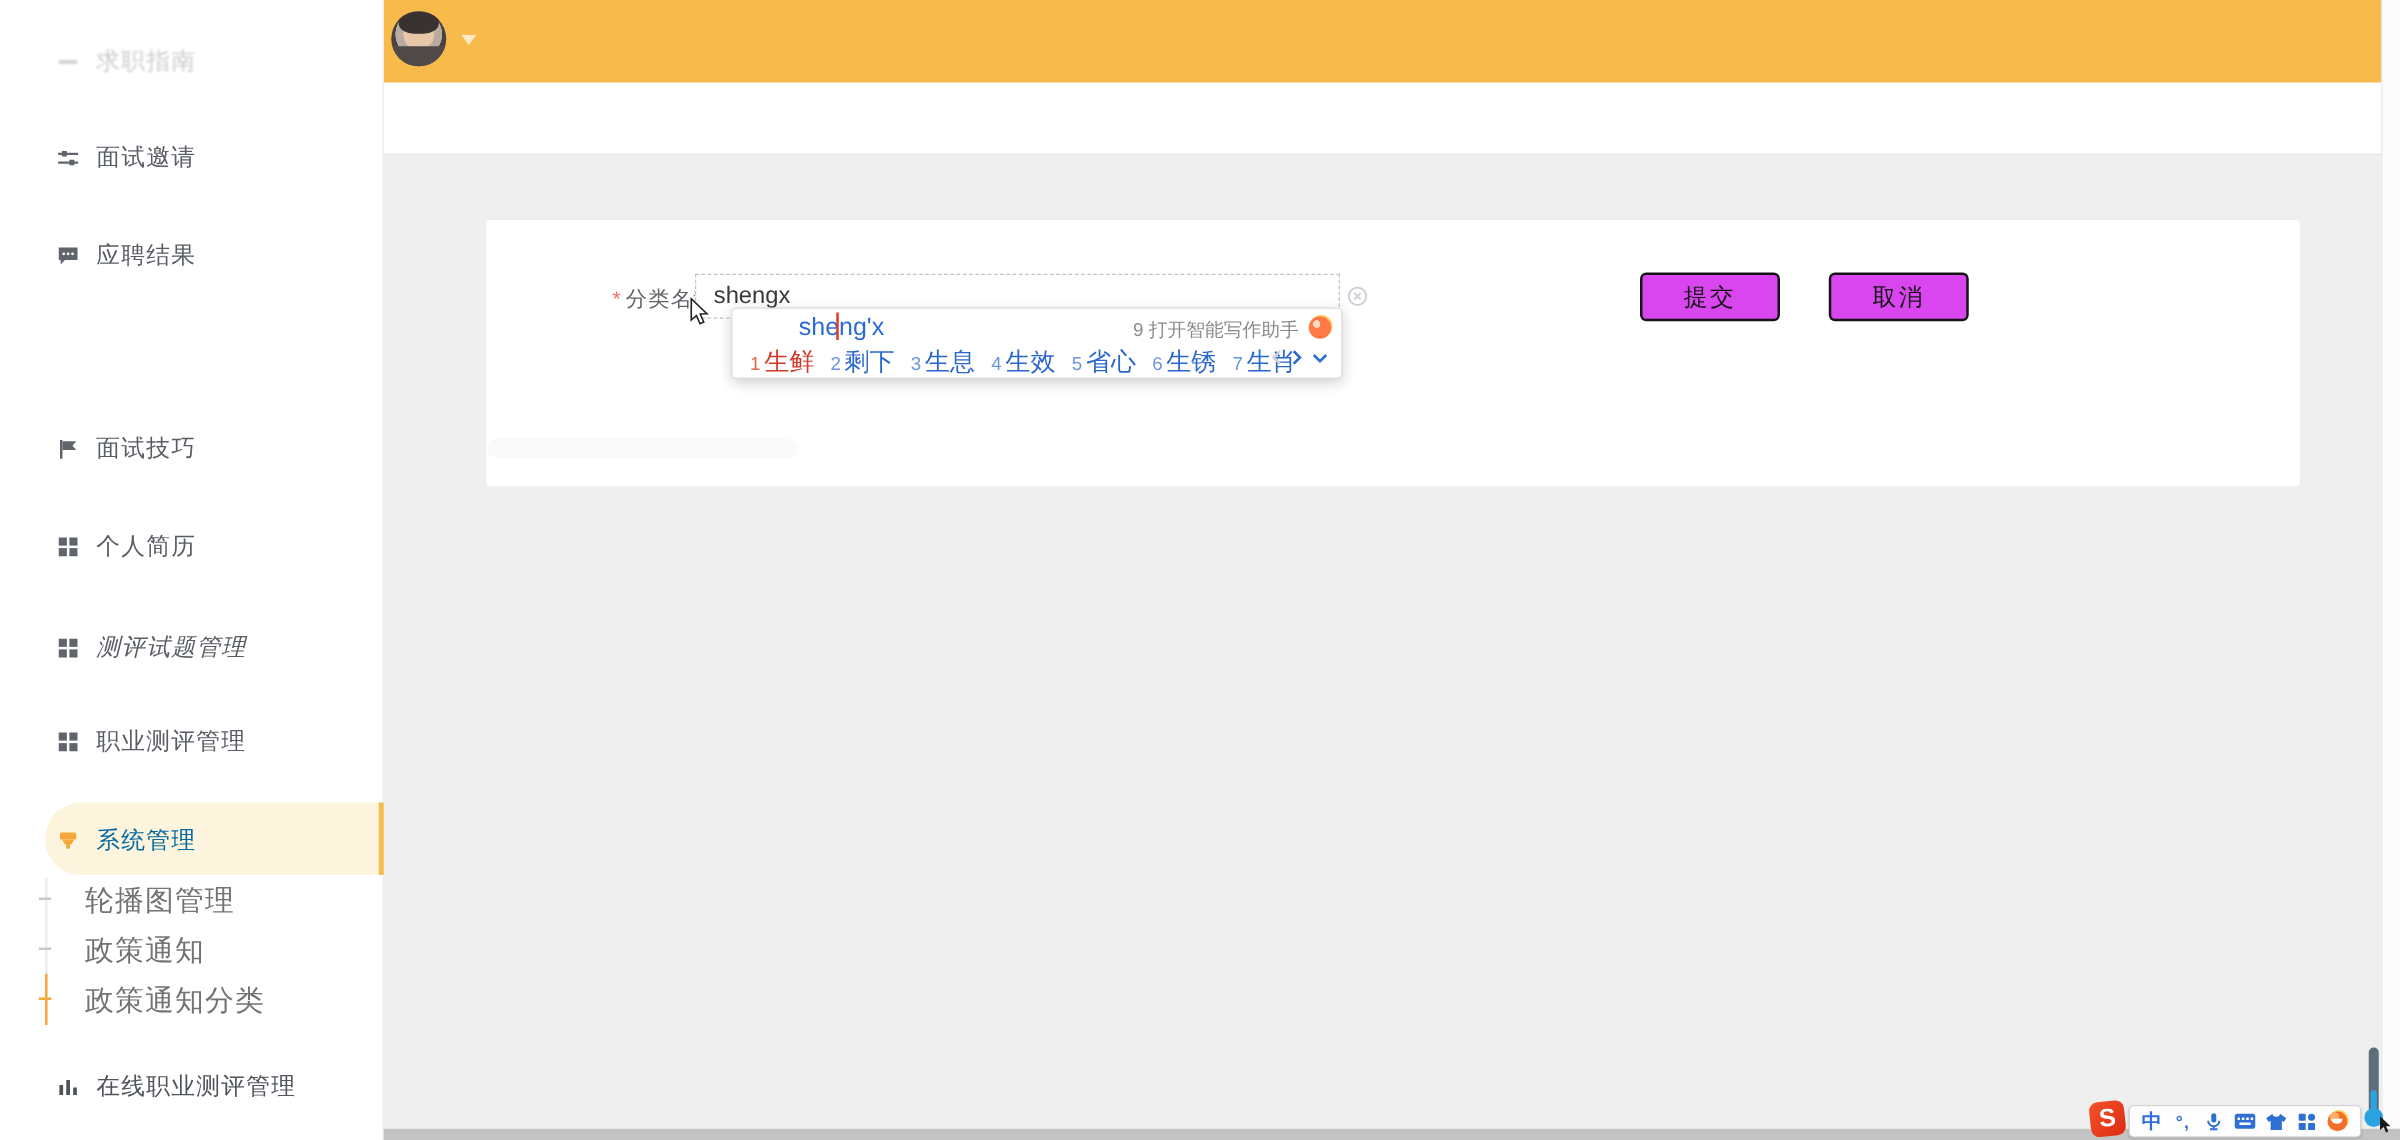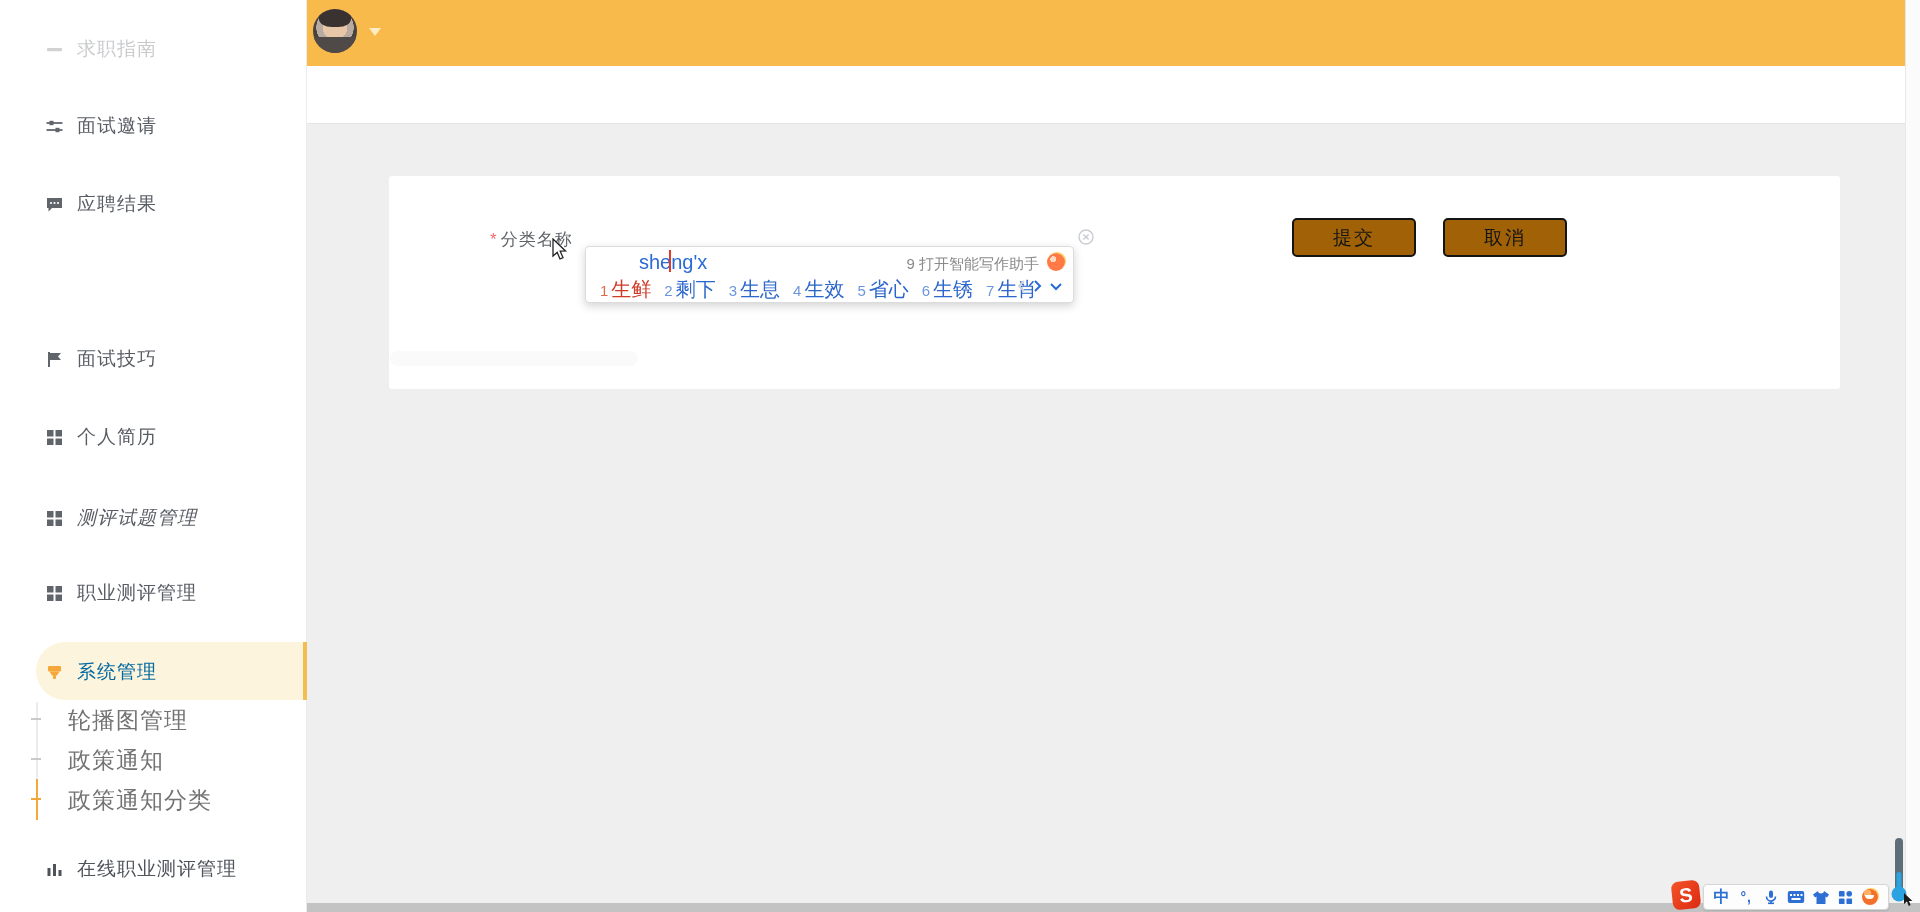--- a/index.html
+++ b/index.html
@@ -44,23 +44,23 @@
 
   
   #req-label{left:490px;top:228px;font-size:17px;z-index:3;}
   #req-label .star{color:#F56C6C;margin-right:4px;}
   #req-label .txt{color:#5f6368;letter-spacing:1px;}
   #cat-input{left:556px;top:219px;width:516px;height:36px;border:1px dashed #c0c4cc;box-sizing:border-box;background:#fff;z-index:3;
              font-size:19px;color:#3a3a3a;padding:0 0 0 14px;display:flex;align-items:center;cursor:text;}
   #clear-btn{left:1078px;top:229px;width:16px;height:16px;z-index:3;cursor:pointer;}
 
   
-  .btn{position:absolute;top:218px;width:124px;height:39px;background:#a16207;border:2px solid #141414;border-radius:5px;
+  .btn{position:absolute;top:218px;width:112px;height:39px;background:#d946ef;border:2px solid #141414;border-radius:5px;
        box-sizing:border-box;display:flex;align-items:center;justify-content:center;font-size:19px;color:#141414;
-       letter-spacing:2px;cursor:pointer;z-index:3;}
+       letter-spacing:2px;cursor:pointer;z-index:3;margin-left:20px;}
   #btn-submit{left:1292px;}
   #btn-cancel{left:1443px;}
 
   
   #ime{left:585px;top:246px;width:489px;height:57px;background:#fff;border:1px solid #dcdcdc;border-radius:4px;
        box-shadow:0 3px 10px rgba(0,0,0,.18);z-index:10;box-sizing:border-box;}
   #ime-pinyin{position:absolute;left:14px;top:4px;font-size:20px;color:#2a6bd5;margin-left:39px;}
   #ime-caret{position:absolute;top:3px;width:2px;height:22px;background:#e03a2a;}
   #ime-assist{position:absolute;right:34px;top:8px;font-size:15px;color:#8a8a8a;}
   #ime-assist-icon{position:absolute;right:8px;top:6px;width:18px;height:18px;border-radius:50%;
@@ -243,20 +243,23 @@
   <div id="crumb-cur" class="abs">政策通知分类</div>
 
   <div id="content" class="abs"></div>
   <div id="panel" class="abs"></div>
   <div id="ghost" class="abs"></div>
 
   <div id="req-label" class="abs">
     <span class="star">*</span><span class="txt">分类名称</span>
   </div>
 
+  <div id="cat-input" class="abs">
+    <span>shengx</span>
+  </div>
 
   <div id="clear-btn" class="abs">
     <svg viewBox="0 0 16 16" width="16" height="16" fill="none" stroke="#c8ccd3" stroke-width="1.4">
       <circle cx="8" cy="8" r="7"></circle>
         <line x1="5.4" y1="5.4" x2="10.6" y2="10.6"></line>
         <line x1="10.6" y1="5.4" x2="5.4" y2="10.6"></line>
     </svg>
   </div>
 
   <div id="btn-submit" class="btn">提交</div>

